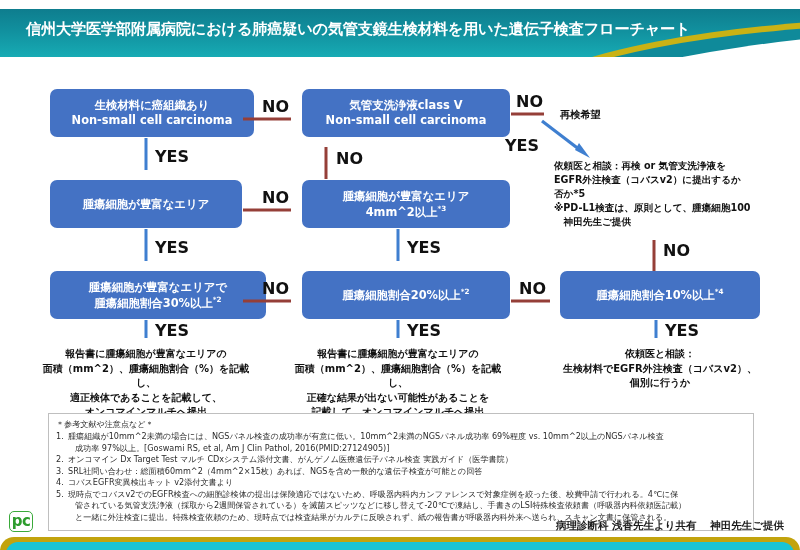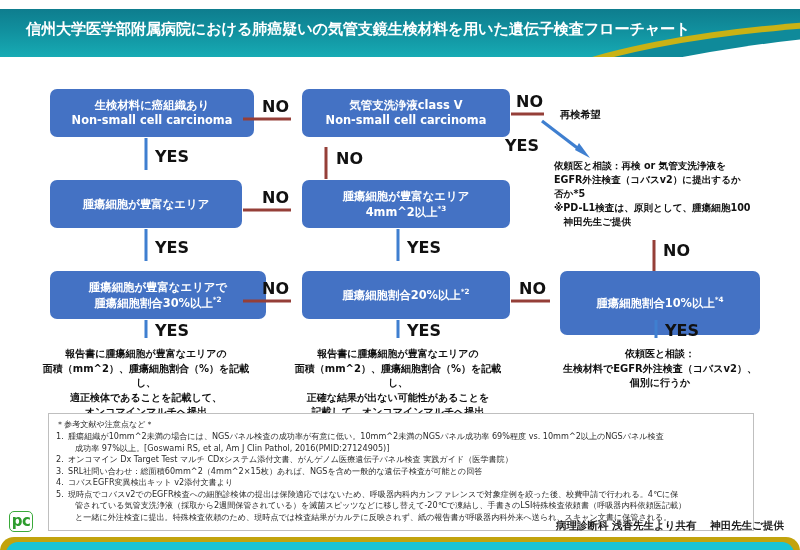--- a/index.html
+++ b/index.html
@@ -320,21 +320,21 @@
       <span class="ln"><span>腫瘍細胞割合30%以上</span><span class="sup">*2</span></span>
     </div>
   </div>
 
   <div class="fbox" style="left:302px; top:262px; width:208px; height:48px;">
     <div>
       <span class="ln"><span>腫瘍細胞割合20%以上</span><span class="sup">*2</span></span>
     </div>
   </div>
 
-  <div class="fbox" style="left:560px; top:262px; width:200px; height:64px;">
+  <div class="fbox" style="left:560px; top:262px; width:200px; height:48px;">
     <div>
       <span class="ln"><span>腫瘍細胞割合10%以上</span><span class="sup">*4</span></span>
     </div>
   </div>
 
   <div class="arrow-h red" style="left:243px; top:286px; width:58px; height:12px;">
     <div class="shaft" style="width:48px;"></div>
     <div class="head" style="left:47px; border-left-width:9px;"></div>
   </div>
   <div class="alabel" style="left:262px; top:270px;">NO</div>

